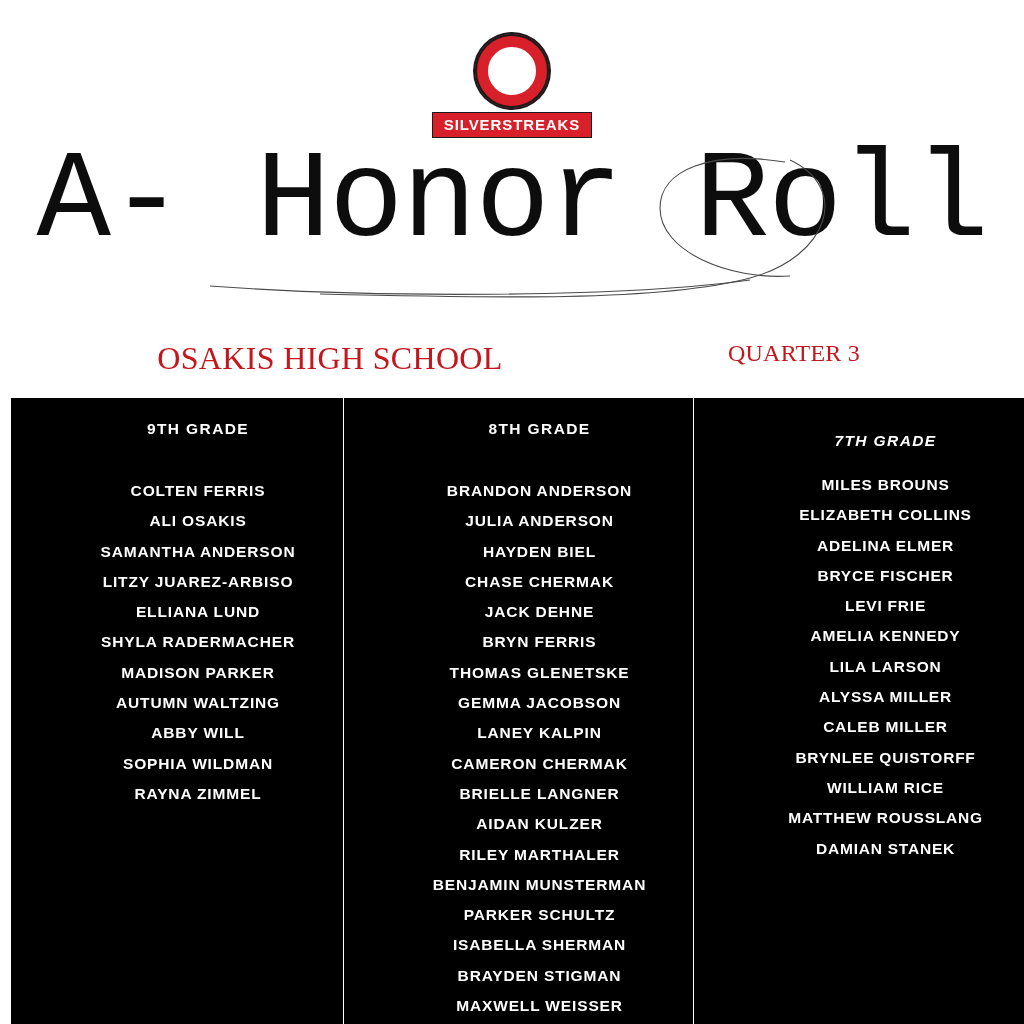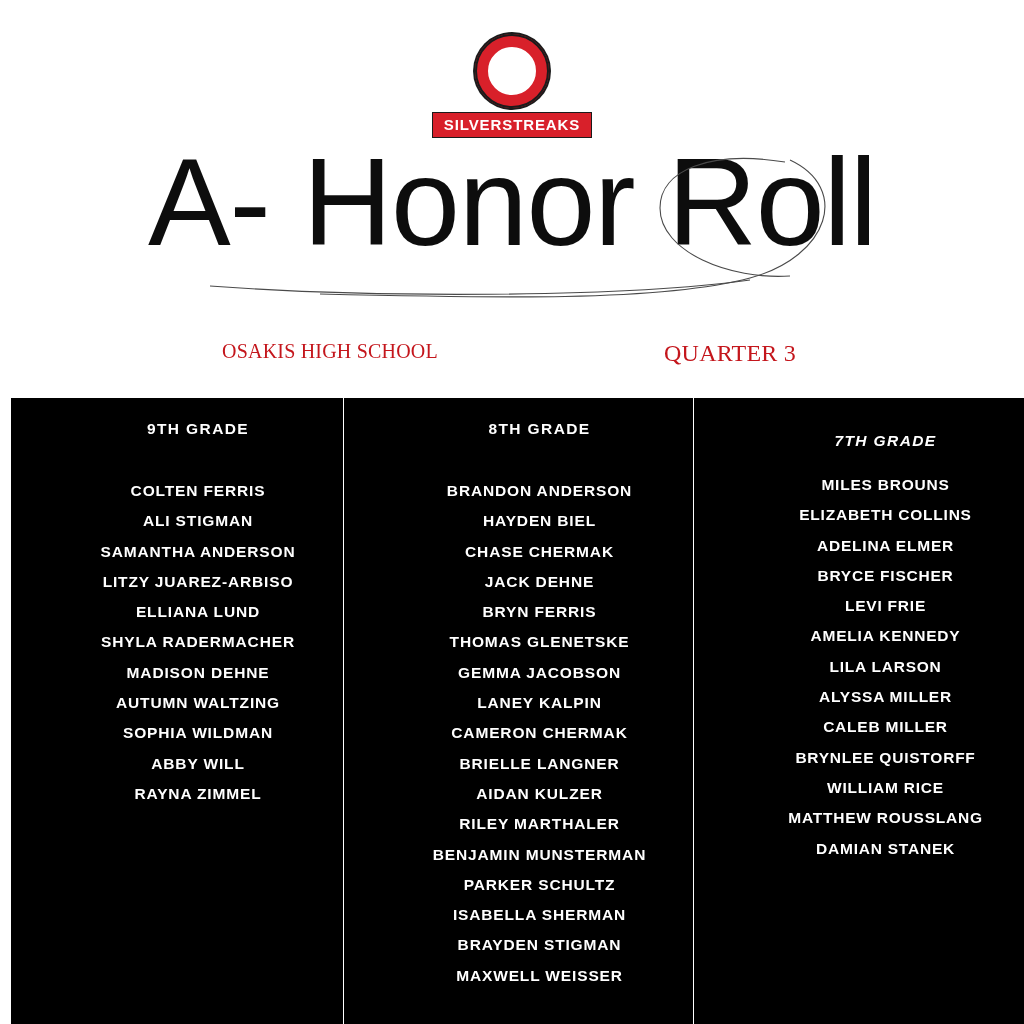--- a/index.html
+++ b/index.html
@@ -63,21 +63,21 @@
     border: 1.5px solid #1b1b1b;
     font-family: "Liberation Sans", sans-serif;
   }
 
   .title {
     position: absolute;
     left: 0;
     top: 140px;
     width: 1024px;
     text-align: center;
-    font-family: Liberation Sans, sans-serif;
+    font-family: Liberation Mono, monospace;
     font-size: 124px;
     line-height: 1.0;
     color: #0d0d0d;
     letter-spacing: -0.01em;
     white-space: nowrap;
   }
   .title-flourish {
     position: absolute;
     left: 190px;
     top: 148px;
@@ -93,30 +93,30 @@
     width: 1024px;
     height: 32px;
   }
   .school {
     position: absolute;
     left: 120px;
     top: 0;
     width: 420px;
     text-align: center;
     font-family: "Liberation Serif", serif;
-    font-size: 20px;
+    font-size: 32px;
     color: #c4161c;
     letter-spacing: 0.01em;
   }
   .quarter {
     position: absolute;
     right: 100px;
     top: 0;
     width: 260px;
-    text-align: left;
+    text-align: center;
     font-family: "Liberation Serif", serif;
     font-size: 24px;
     color: #c4161c;
     letter-spacing: 0.01em;
   }
 
   
   .body-black {
     position: absolute;
     left: 11px;
@@ -190,37 +190,38 @@
   </div>
 
   <div class="body-black">
     <div class="divider d1"></div>
     <div class="divider d2"></div>
 
     <div class="col col-9">
       <div class="grade-head">9TH GRADE</div>
       <ul class="names">
         <li>COLTEN FERRIS</li>
-        <li>ALI STIGMAN</li>
+        <li>ALI OSAKIS</li>
         <li>SAMANTHA ANDERSON</li>
         <li>LITZY JUAREZ-ARBISO</li>
         <li>ELLIANA LUND</li>
         <li>SHYLA RADERMACHER</li>
-        <li>MADISON DEHNE</li>
+        <li>MADISON PARKER</li>
         <li>AUTUMN WALTZING</li>
+        <li>ABBY WILL</li>
         <li>SOPHIA WILDMAN</li>
-        <li>ABBY WILL</li>
         <li>RAYNA ZIMMEL</li>
       </ul>
     </div>
 
     <div class="col col-8">
       <div class="grade-head">8TH GRADE</div>
       <ul class="names">
         <li>BRANDON ANDERSON</li>
+        <li>JULIA ANDERSON</li>
         <li>HAYDEN BIEL</li>
         <li>CHASE CHERMAK</li>
         <li>JACK DEHNE</li>
         <li>BRYN FERRIS</li>
         <li>THOMAS GLENETSKE</li>
         <li>GEMMA JACOBSON</li>
         <li>LANEY KALPIN</li>
         <li>CAMERON CHERMAK</li>
         <li>BRIELLE LANGNER</li>
         <li>AIDAN KULZER</li>

